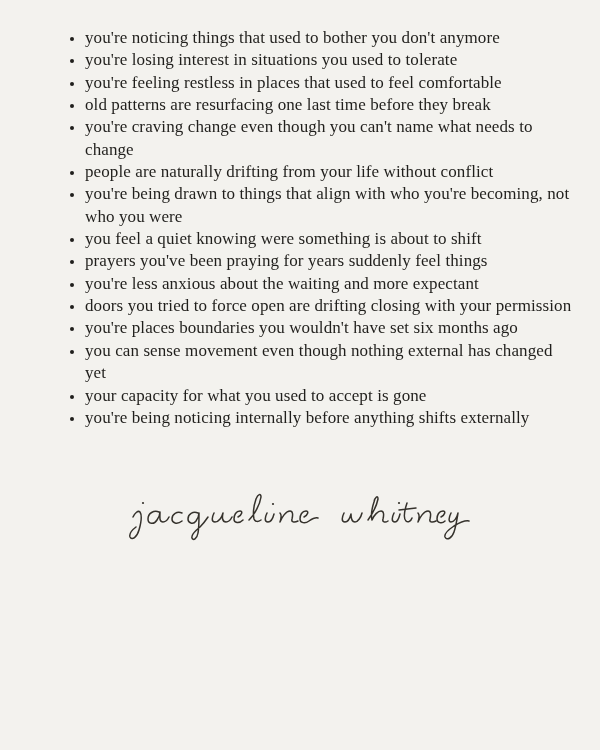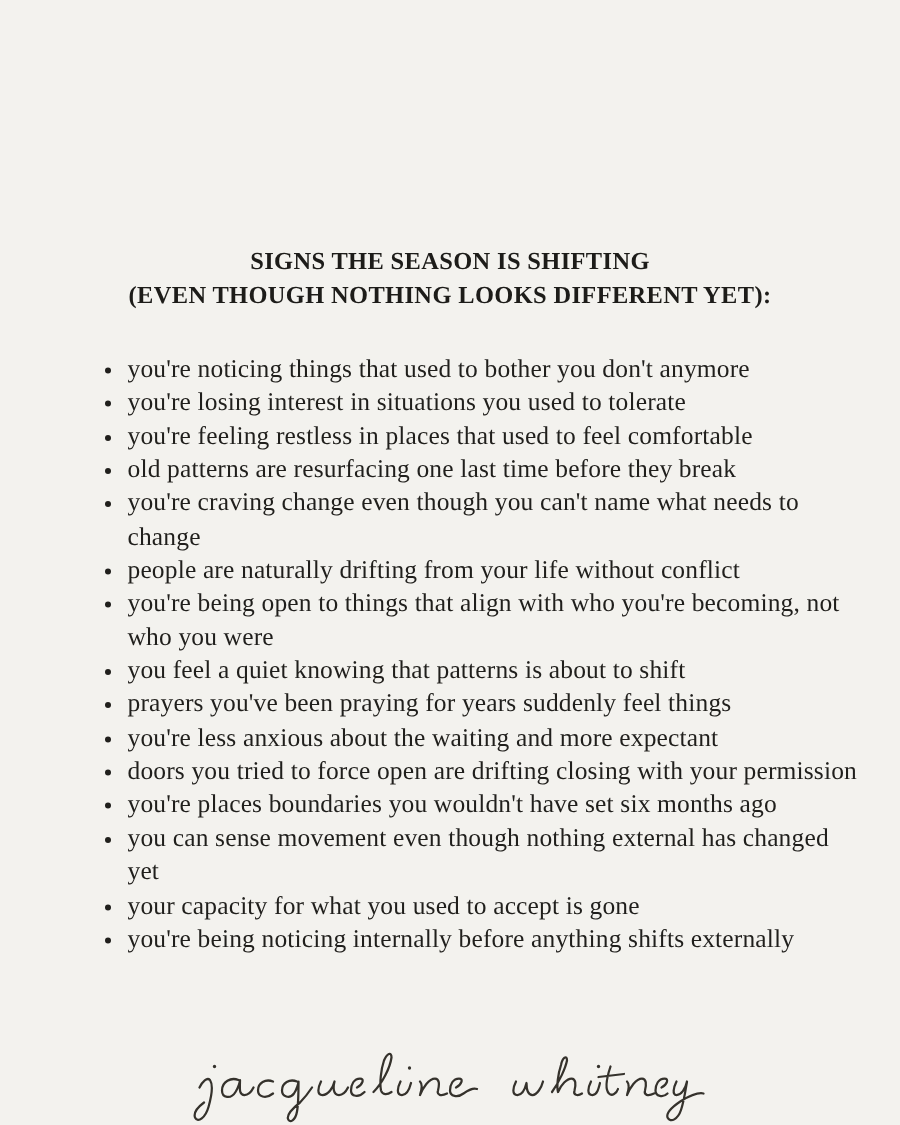--- a/index.html
+++ b/index.html
@@ -62,35 +62,31 @@
     overflow: hidden;
     clip-path: inset(50%);
     white-space: nowrap;
   }
 </style>
 </head>
 <body>
 
 <div class="card">
 
-  <div class="title-block">
-    <div>SIGNS THE SEASON IS SHIFTING</div>
-    <div>(EVEN THOUGH NOTHING LOOKS DIFFERENT YET):</div>
-  </div>
 
   <ul class="signs-list">
     <li>you're noticing things that used to bother you don't anymore</li>
     <li>you're losing interest in situations you used to tolerate</li>
     <li>you're feeling restless in places that used to feel comfortable</li>
     <li>old patterns are resurfacing one last time before they break</li>
     <li>you're craving change even though you can't name what needs to change</li>
     <li>people are naturally drifting from your life without conflict</li>
-    <li>you're being open to things that align with who you're becoming, not
+    <li>you're being drawn to things that align with who you're becoming, not
 who you were</li>
-    <li>you feel a quiet knowing that patterns is about to shift</li>
+    <li>you feel a quiet knowing were something is about to shift</li>
     <li>prayers you've been praying for years suddenly feel things</li>
     <li>you're less anxious about the waiting and more expectant</li>
     <li>doors you tried to force open are drifting closing with your permission</li>
     <li>you're places boundaries you wouldn't have set six months ago</li>
     <li>you can sense movement even though nothing external has changed yet</li>
     <li>your capacity for what you used to accept is gone</li>
     <li>you're being noticing internally before anything shifts externally</li>
   </ul>
 
   <div class="signature">

